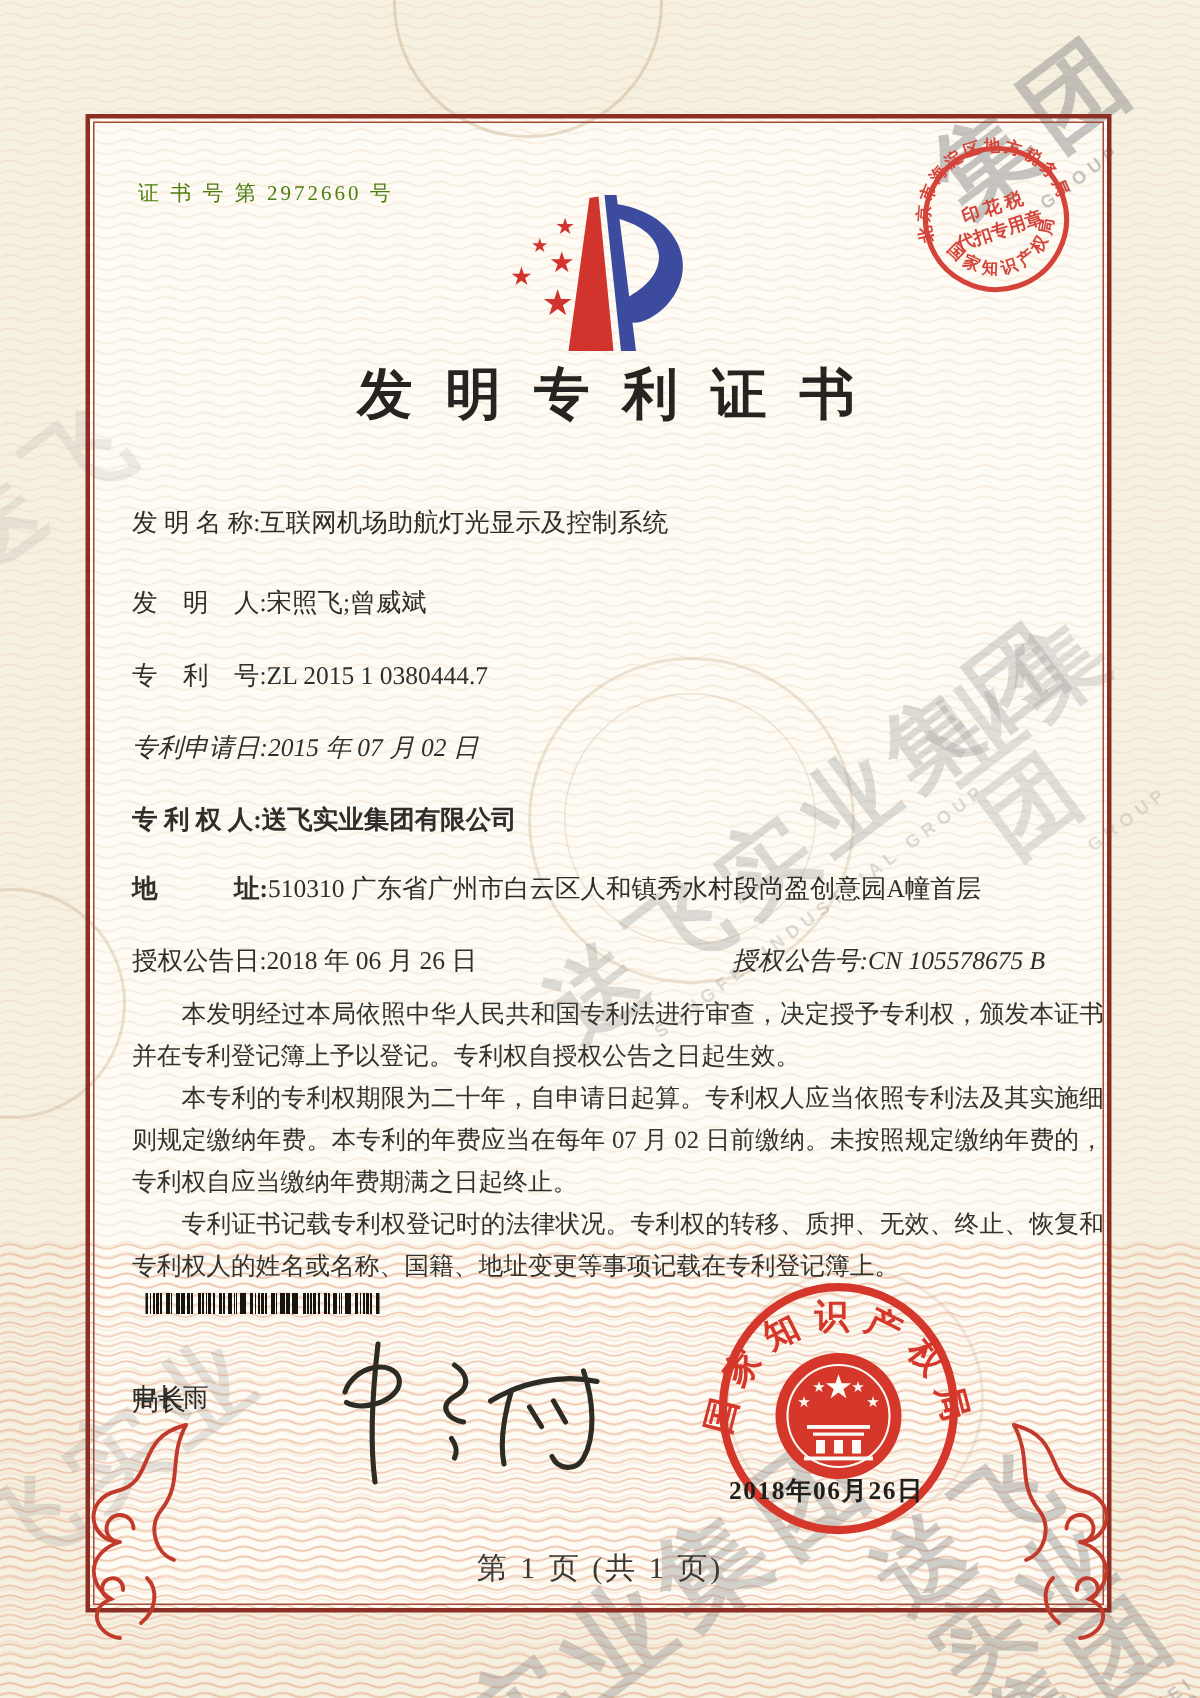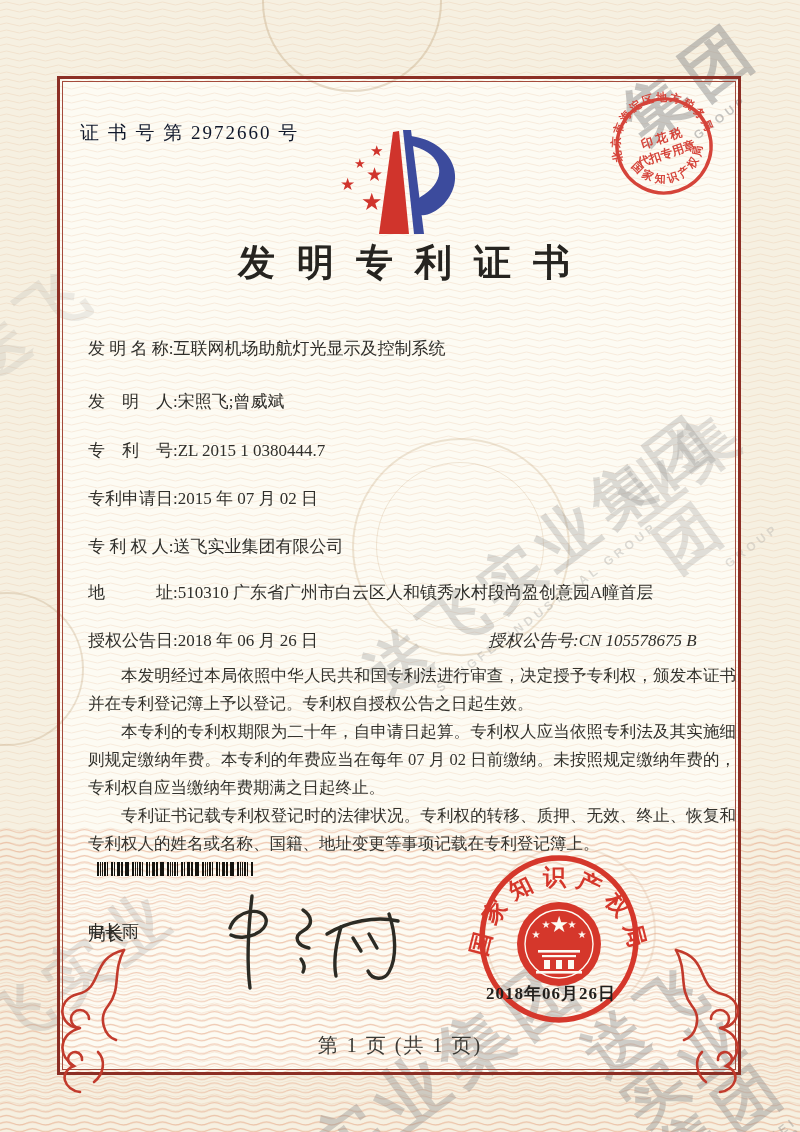--- a/index.html
+++ b/index.html
@@ -8,21 +8,21 @@
     position:relative; width:800px; height:1132px; margin:0 auto;
     background:#f6f0e1; overflow:hidden;
     font-family:"Liberation Serif","DejaVu Serif",serif;
     color:#2f2e2a;
   }
   .paper{position:absolute; left:57px; top:76px; width:684px; height:999px; background:#fdfbf3;}
   .waves{position:absolute; left:0; top:0; pointer-events:none;}
   .frame{position:absolute; left:57px; top:76px; width:678px; height:993px; border:3px solid #8c2f25;}
   .frame-inner{position:absolute; inset:2px; border:1px solid #a44a3b;}
   .abs{position:absolute;}
-  .cert-no{left:80px; top:120px; font-size:19px; letter-spacing:2px; color:#0f172a;}
+  .cert-no{left:92px; top:120px; font-size:14px; letter-spacing:2px; color:#4d7c0f;}
   .title{left:0; top:238px; width:100%; text-align:center; font-size:37px; font-weight:bold;
          letter-spacing:22px; padding-left:30px; box-sizing:border-box; color:#262420;font-family:Liberation Mono, monospace;}
   .field-row{left:88px; font-size:17px; line-height:26px; white-space:nowrap;}
   .flabel{display:inline-block; color:#2f2e2a;}
   .fvalue{color:#2f2e2a;}
   .fvalue.wrap{display:inline-block; white-space:normal; width:500px; vertical-align:top;}
   .grant-no{position:absolute; left:400px; top:0; white-space:nowrap;font-style:italic;}
   .body-text{left:88px; top:662px; width:648px; font-size:16.5px; line-height:28px;
              text-align:justify; color:#33322d;}
   .body-text p{margin:0; text-indent:2em;}
@@ -147,28 +147,28 @@
 
     <div class="abs field-row" style="top:336px;">
       <span class="flabel">发 明 名 称:</span><span class="fvalue">互联网机场助航灯光显示及控制系统</span>
     </div>
     <div class="abs field-row" style="top:389px;">
       <span class="flabel">发　明　人:</span><span class="fvalue">宋照飞;曾威斌</span>
     </div>
     <div class="abs field-row" style="top:438px;">
       <span class="flabel">专　利　号:</span><span class="fvalue">ZL 2015 1 0380444.7</span>
     </div>
-    <div class="abs field-row" style="top:486px;">
+    <div class="abs field-row" style="top:486px;font-style:italic;">
       <span class="flabel">专利申请日:</span><span class="fvalue">2015 年 07 月 02 日</span>
     </div>
-    <div class="abs field-row" style="top:534px;">
+    <div class="abs field-row" style="top:534px;font-weight:bold;">
       <span class="flabel">专 利 权 人:</span><span class="fvalue">送飞实业集团有限公司</span>
     </div>
     <div class="abs field-row" style="top:580px;">
-      <span class="flabel" style="vertical-align:top;">地　　　址:</span><span class="fvalue wrap">510310 广东省广州市白云区人和镇秀水村段尚盈创意园A幢首层</span>
+      <span class="flabel" style="vertical-align:top;font-weight:bold;">地　　　址:</span><span class="fvalue wrap">510310 广东省广州市白云区人和镇秀水村段尚盈创意园A幢首层</span>
     </div>
     <div class="abs field-row" style="top:628px; width:648px;">
       <span class="flabel">授权公告日:</span><span class="fvalue">2018 年 06 月 26 日</span>
       <span class="grant-no">
         <span class="flabel" style="width:auto;">授权公告号:</span><span class="fvalue">CN 105578675 B</span>
       </span>
     </div>
 
     <div class="abs body-text">
       <p>本发明经过本局依照中华人民共和国专利法进行审查，决定授予专利权，颁发本证书并在专利登记簿上予以登记。专利权自授权公告之日起生效。</p>

